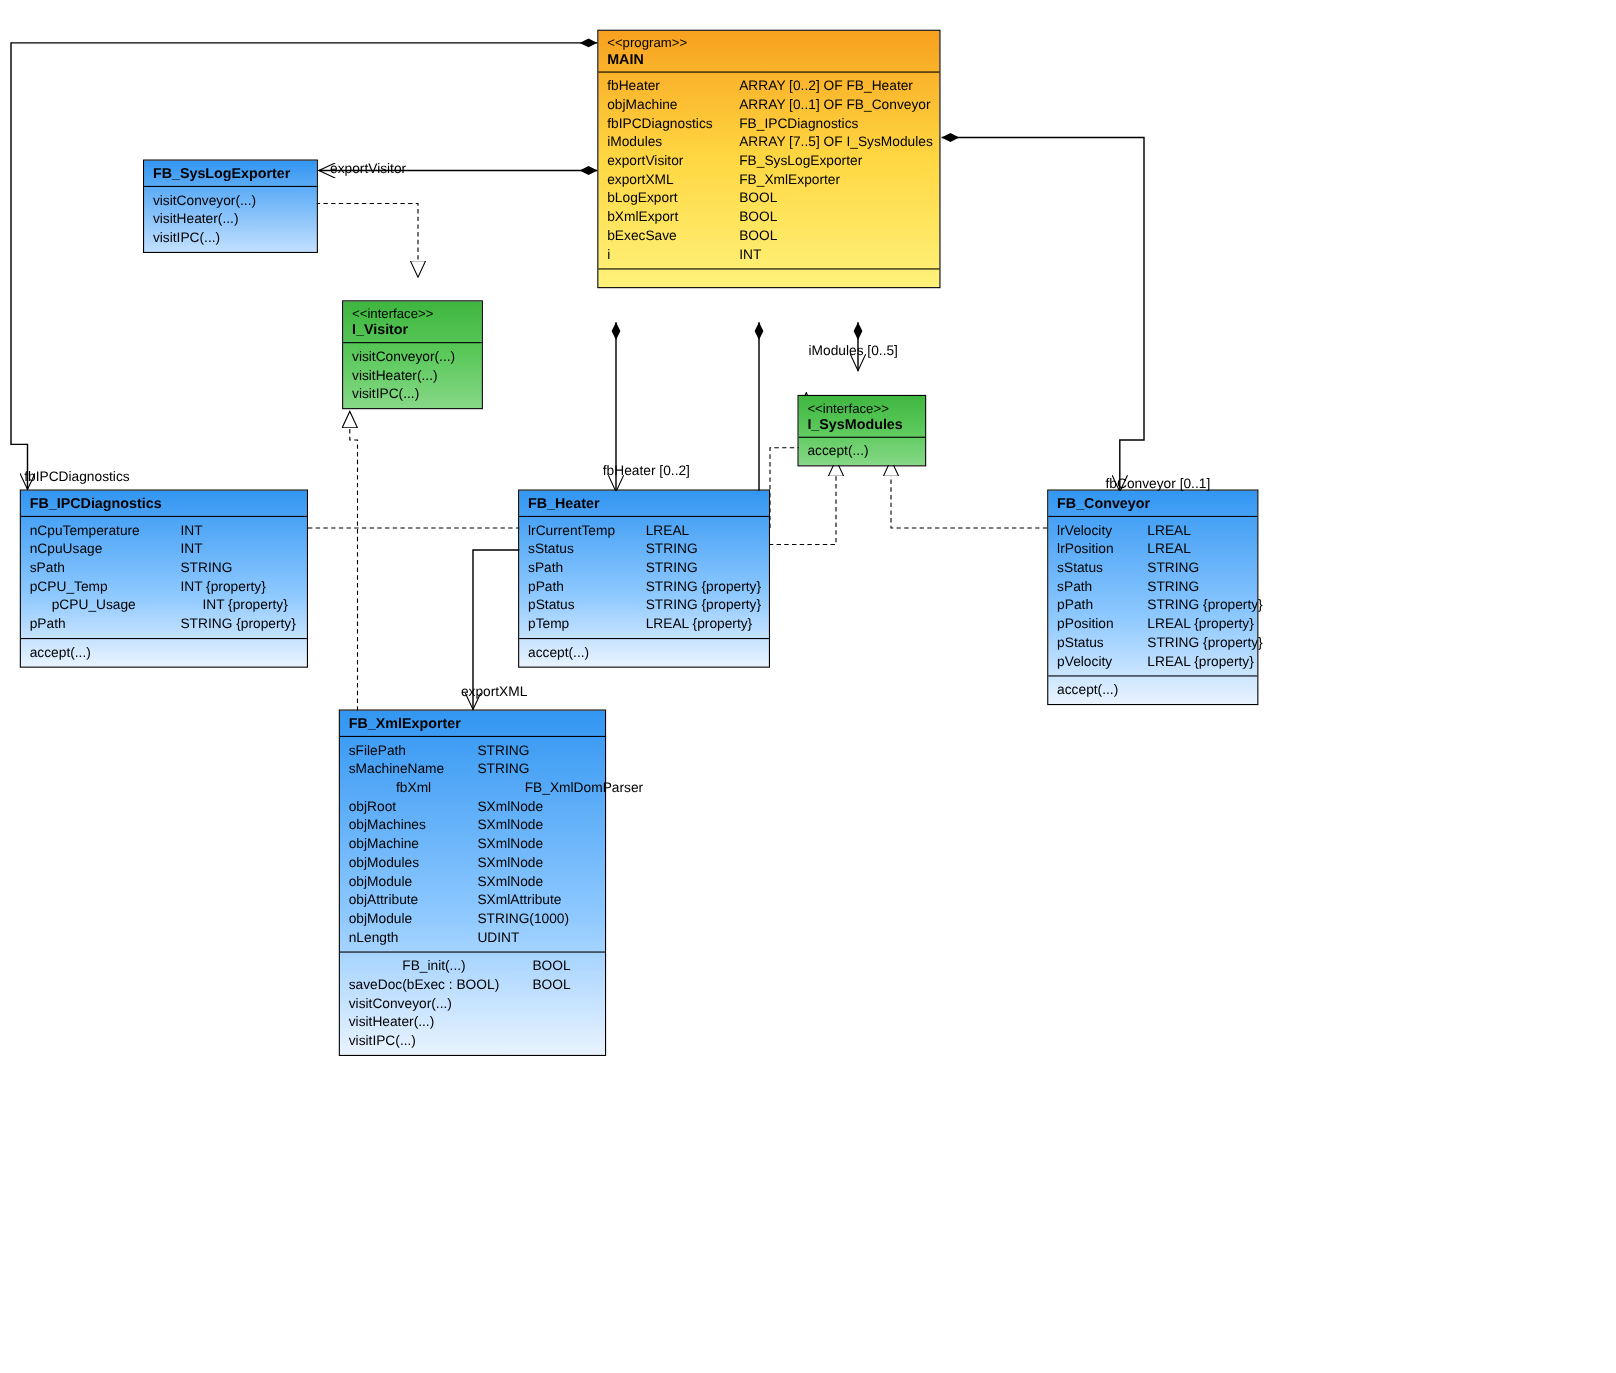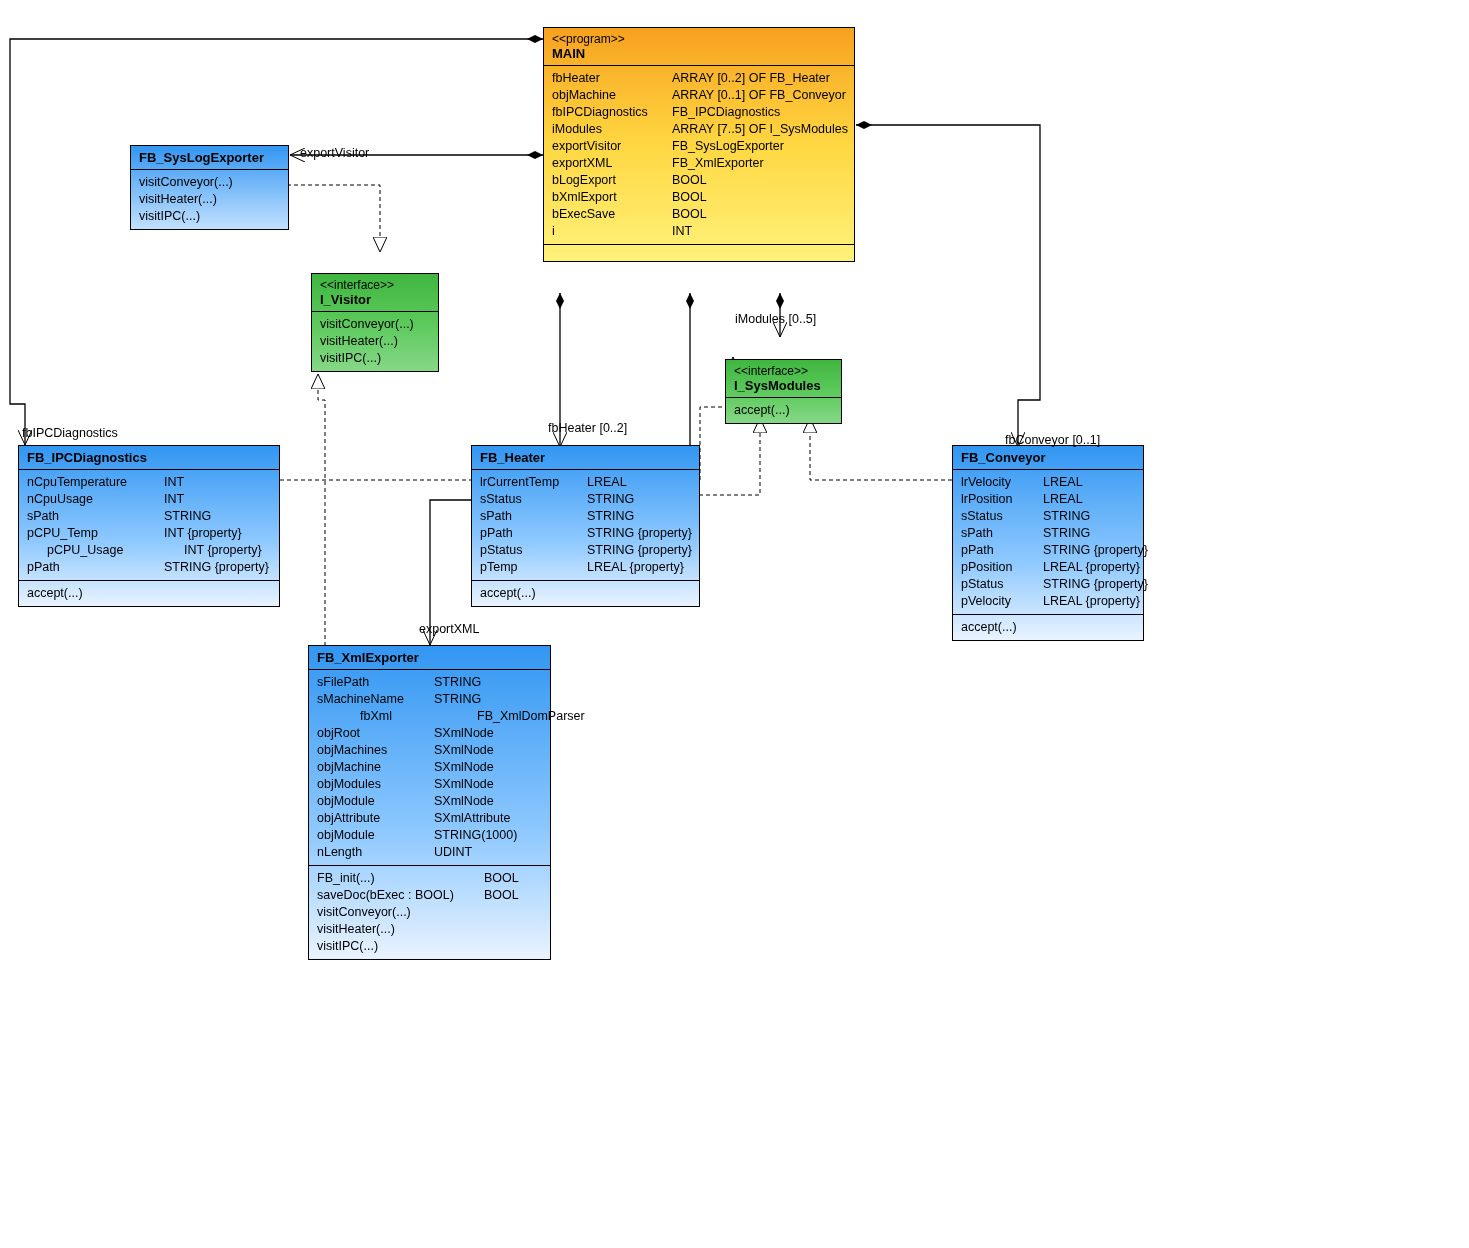--- a/index.html
+++ b/index.html
@@ -351,21 +351,21 @@
         <span class="k" style="width: 105px;">objModule</span>
         <span class="v">STRING(1000)</span>
       </div>
       <div class="row">
         <span class="k" style="width: 105px;">nLength</span>
         <span class="v">UDINT</span>
       </div>
     </div>
   <div class="ops-section" id="xml-ops">
       <div class="row">
-        <span class="k" style="width: 155px;">FB_init(...)</span>
+        <span class="k" style="width: 155px; text-align: center;">FB_init(...)</span>
         <span class="v">BOOL</span>
       </div>
       <div class="row">
         <span class="k" style="width: 155px;">saveDoc(bExec : BOOL)</span>
         <span class="v">BOOL</span>
       </div>
       <div class="row">
         <span class="k" style="width: 155px;">visitConveyor(...)</span>
         <span class="v"></span>
       </div>

